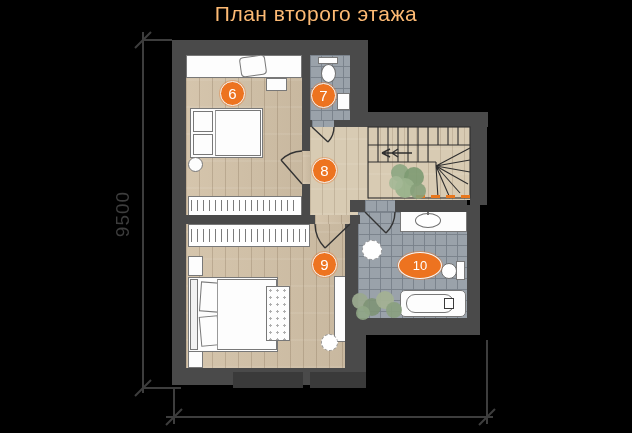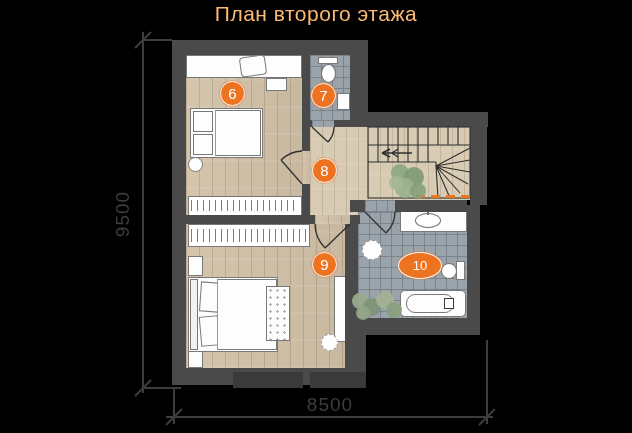--- a/index.html
+++ b/index.html
@@ -192,15 +192,14 @@
       <span>8</span>
     </div>
   <div class="abs marker" style="left:312px;top:252px;">
       <span>9</span>
     </div>
   <div class="abs marker" style="left:398px;top:252px;width:44px;height:27px;font-size:13px;">
       <span>10</span>
     </div>
 
   <div id="dim-v" class="abs anno">9500</div>
-  <div id="dim-h" class="abs anno">8500</div>
 
 </div>
 
 </body></html>

